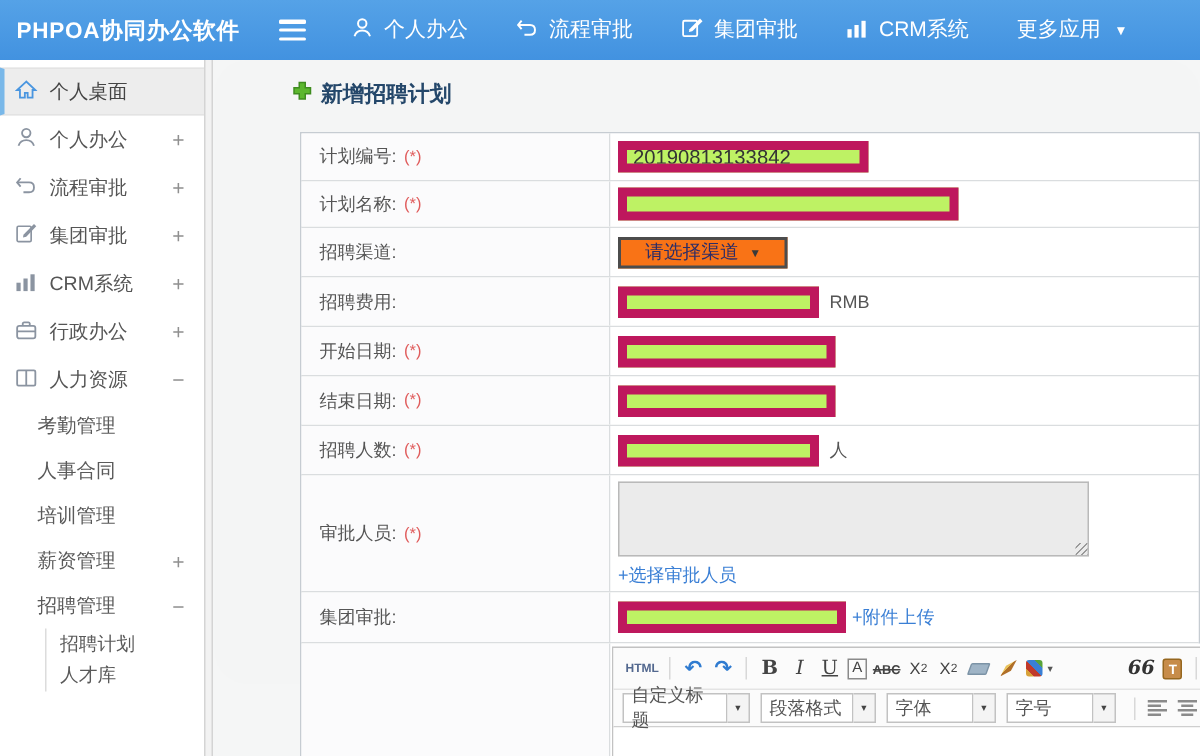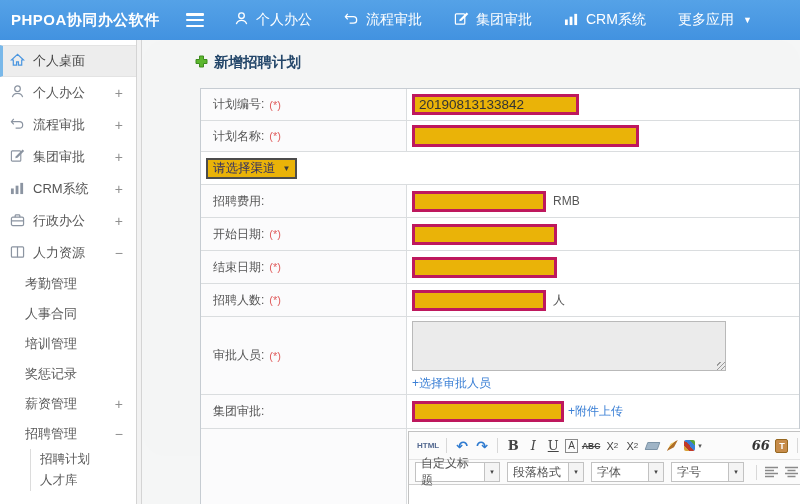--- a/index.html
+++ b/index.html
@@ -44,32 +44,32 @@
   .form-table { position:absolute; left:57px; top:48px; width:600px;
     border:1px solid #c6ccd2; border-bottom:none; background:#fff; }
   .frow { display:flex; border-bottom:1px solid #dadddf; }
   .fl { width:206px; flex:0 0 206px; background:#fbfbfc; border-right:1px solid #dadddf;
     display:flex; align-items:center; padding-left:12px; font-size:12px; color:#555; }
   .req { color:#e05d5d; margin-left:5px; font-size:11px; }
   .fv { flex:1; background:#fff; display:flex; align-items:center; padding-left:5px; font-size:12px; color:#555; }
   .r0{height:32px}.r1{height:31px}.r2{height:33px}.r3{height:33px}.r4{height:33px}
   .r5{height:33px}.r6{height:33px}.r7{height:78px}.r8{height:34px}.r9{height:120px}
 
-  .inp { height:21px; border:3px solid #be185d; background:#eab308; font-size:12px;
+  .inp { height:21px; border:6px solid #be185d; background:#bef264; font-size:12px;
     padding:4px 4px; color:#333; font-family:inherit; }
   .inp-no { width:167px; font-size:13.5px; }
   .inp-name { width:227px; height:22px; }
   .inp-fee { width:134px; }
   .inp-date { width:145px; }
   .inp-cnt { width:134px; }
   .inp-att { width:152px; }
   .suffix { margin-left:7px; color:#555; font-size:12px; }
 
   .fake-select { display:inline-flex; align-items:center; height:21px; border:2px solid #4c4c4c;
-    background:#eab308; padding:0 5px; cursor:pointer; }
+    background:#f97316; padding:0 16px; cursor:pointer; }
   .fake-select .sel-txt { font-size:12.5px; color:#2d2d66; }
   .fake-select .sel-arrow { font-size:8px; color:#3a3a3a; margin-left:7px; }
 
   .fv-col { flex-direction:column; align-items:flex-start; justify-content:center; }
   .ta { width:314px; height:50px; background:#ebebeb; border:1px solid #b9b9b9; resize:none;
     margin-top:2px; position:relative; }
   .ta-handle { position:relative; width:314px; height:0; }
   .ta-handle i { position:absolute; right:1px; top:-9px; width:8px; height:8px;
     background:repeating-linear-gradient(135deg,transparent 0 2px,#9a9a9a 2px 3px); display:block; }
   .blue-link { color:#3a7fd5; font-size:12px; text-decoration:none; cursor:pointer; }
@@ -246,23 +246,20 @@
     <div class="side-sub">
       <span>考勤管理</span>
     </div>
     <div class="side-sub">
       <span>人事合同</span>
     </div>
     <div class="side-sub">
       <span>培训管理</span>
     </div>
     <div class="side-sub">
-      <span>奖惩记录</span>
-    </div>
-    <div class="side-sub">
       <span>薪资管理</span>
       <span class="expander">+</span>
     </div>
     <div class="side-sub">
       <span>招聘管理</span>
       <span class="expander">−</span>
     </div>
 
     <div class="side-subsub-wrap">
       <div class="side-subsub">
@@ -301,20 +298,23 @@
         <div class="fl">
             <span>计划名称:</span>
             <span class="req">(*)</span>
           </div>
         <div class="fv">
             <input class="inp inp-name" value="" style="">
           </div>
       </div>
 
       <div class="frow r2">
+        <div class="fl">
+            <span>招聘渠道:</span>
+          </div>
         <div class="fv">
           <div class="fake-select">
             <span class="sel-txt">请选择渠道</span>
             <span class="sel-arrow">▼</span>
           </div>
         </div>
       </div>
 
       <div class="frow r3">
         <div class="fl">

